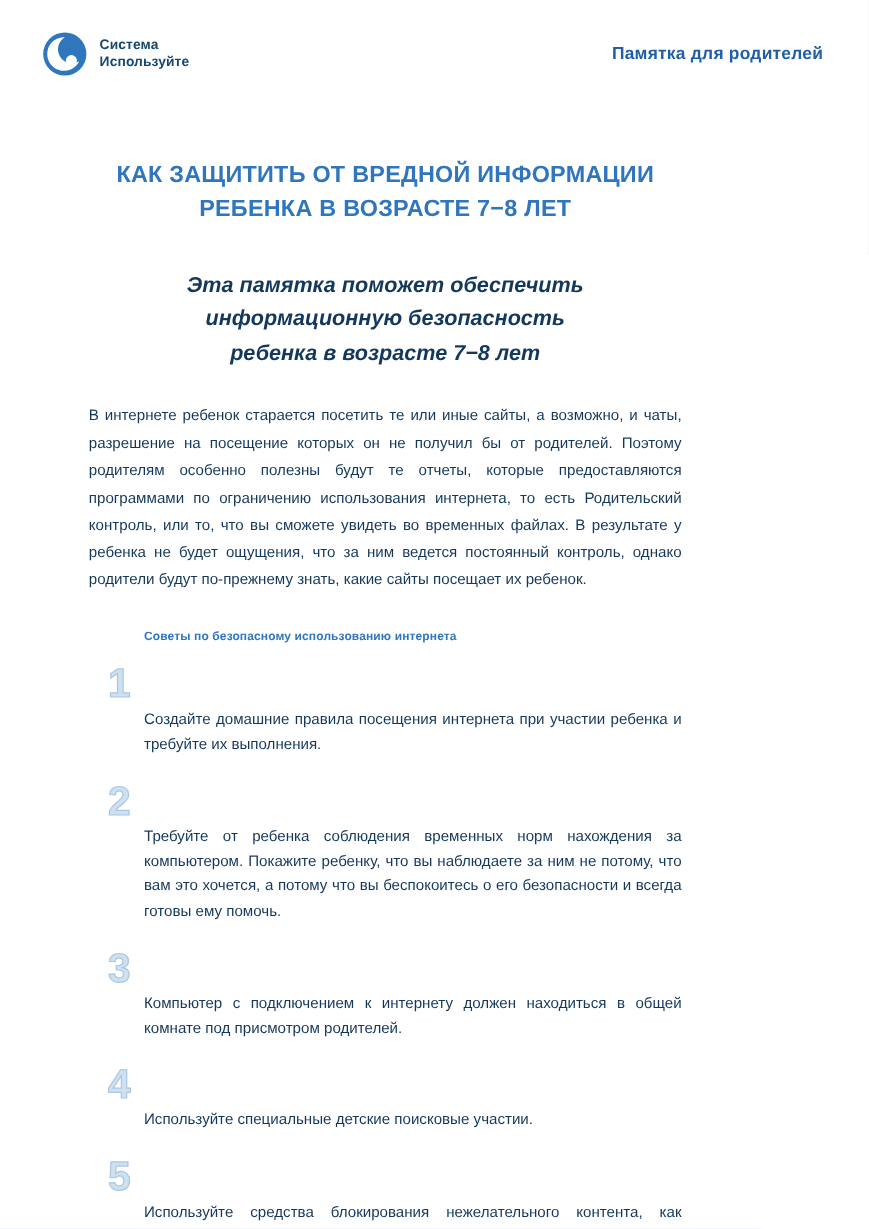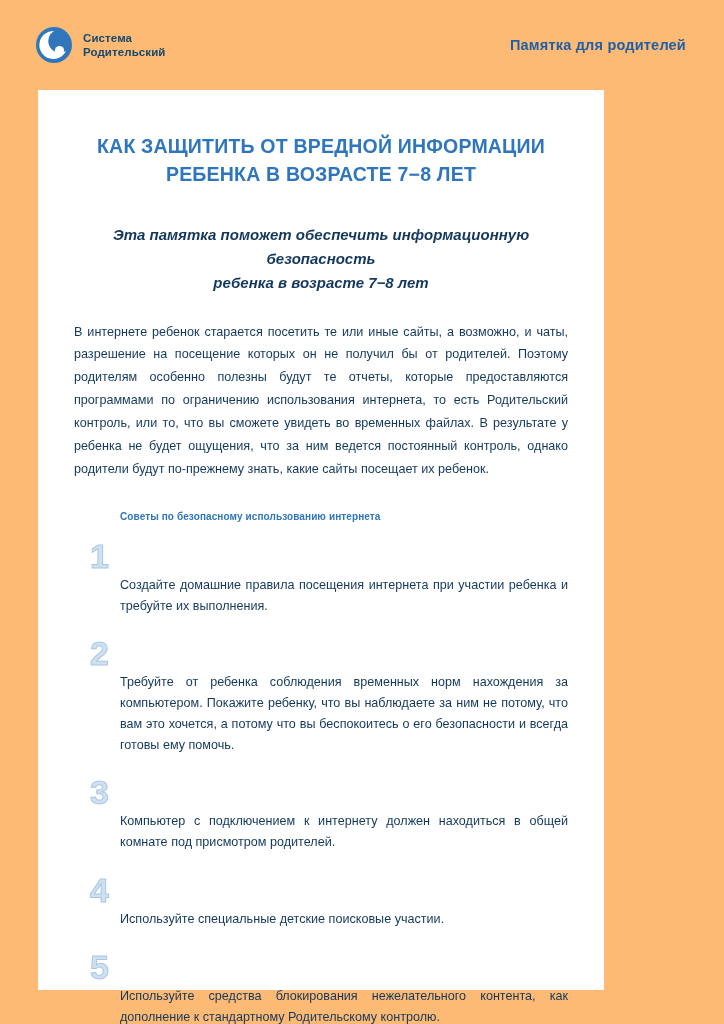--- a/index.html
+++ b/index.html
@@ -10,21 +10,21 @@
     width: 724px;
     height: 1024px;
     background: #dce9f5;
     font-family: "Liberation Sans", sans-serif;
     overflow: hidden;
   }
   .page {
     position: relative;
     width: 724px;
     height: 1024px;
-    background: #fdba74;
+    background: #ffffff;
     box-sizing: border-box;
   }
   
   .header {
     position: absolute;
     top: 0;
     left: 0;
     right: 0;
     height: 90px;
     display: flex;
@@ -82,21 +82,21 @@
     margin: 0 0 34px 0;
   }
   .title span {
     display: block;
   }
   .lead {
     text-align: center;
     font-style: italic;
     font-weight: bold;
     color: #14385c;
-    font-size: 15px;
+    font-size: 18px;
     line-height: 1.6;
     margin: 12px 22px 26px 22px;
   }
   .lead span {
     display: block;
   }
   .body-text {
     color: #14385c;
     font-size: 12.6px;
     line-height: 1.82;
@@ -156,21 +156,21 @@
     <div class="brand">
       <span class="brand-mark">
         <svg width="40" height="40" viewBox="0 0 40 40">
           <circle cx="20" cy="20" r="18" fill="#2f76bd"></circle>
           <path d="M20 6 a14 14 0 1 0 12 20 a11 11 0 1 1 -12 -20 z" fill="#ffffff"></path>
           <circle cx="25.5" cy="25.5" r="4.6" fill="#ffffff"></circle>
         </svg>
       </span>
       <span class="brand-text">
         <span>Система</span>
-        <span>Родительский</span>
+        <span>Используйте</span>
       </span>
     </div>
     <div class="header-note">Памятка для  родителей</div>
   </div>
 
   <div class="sheet">
 
     <h1 class="title">
       <span>КАК ЗАЩИТИТЬ ОТ ВРЕДНОЙ ИНФОРМАЦИИ</span>
       <span>РЕБЕНКА В ВОЗРАСТЕ 7−8 ЛЕТ</span>

